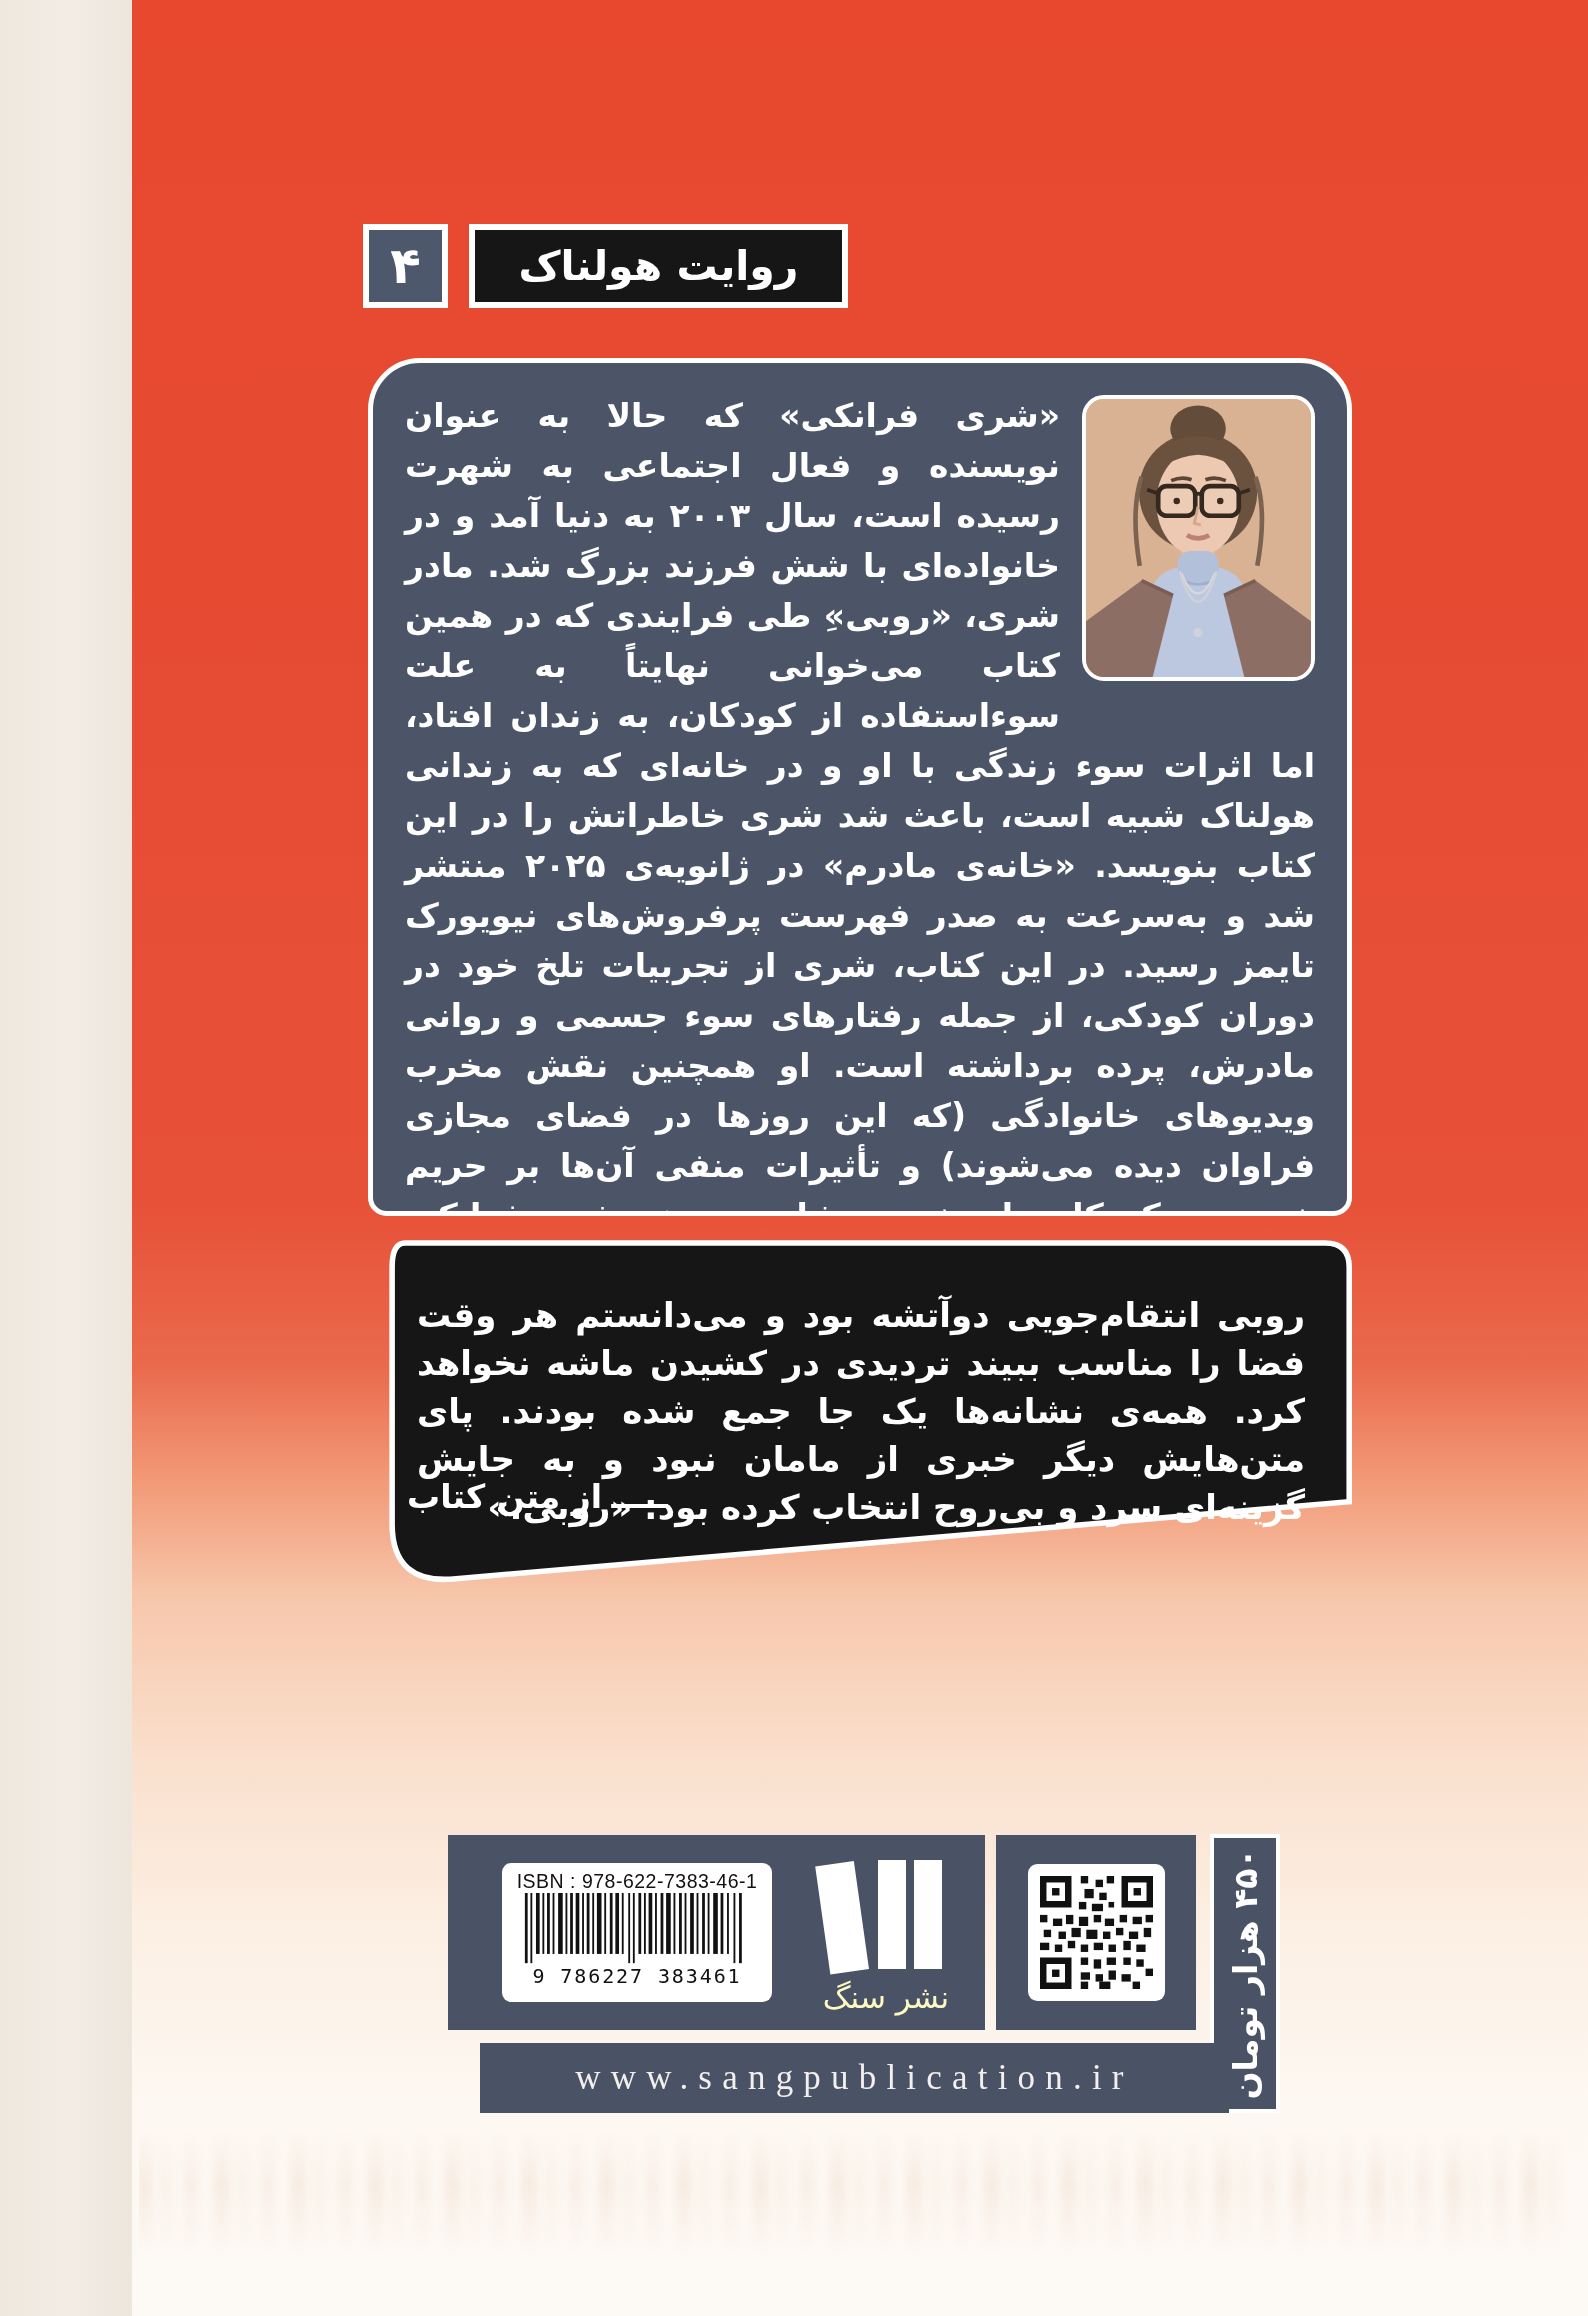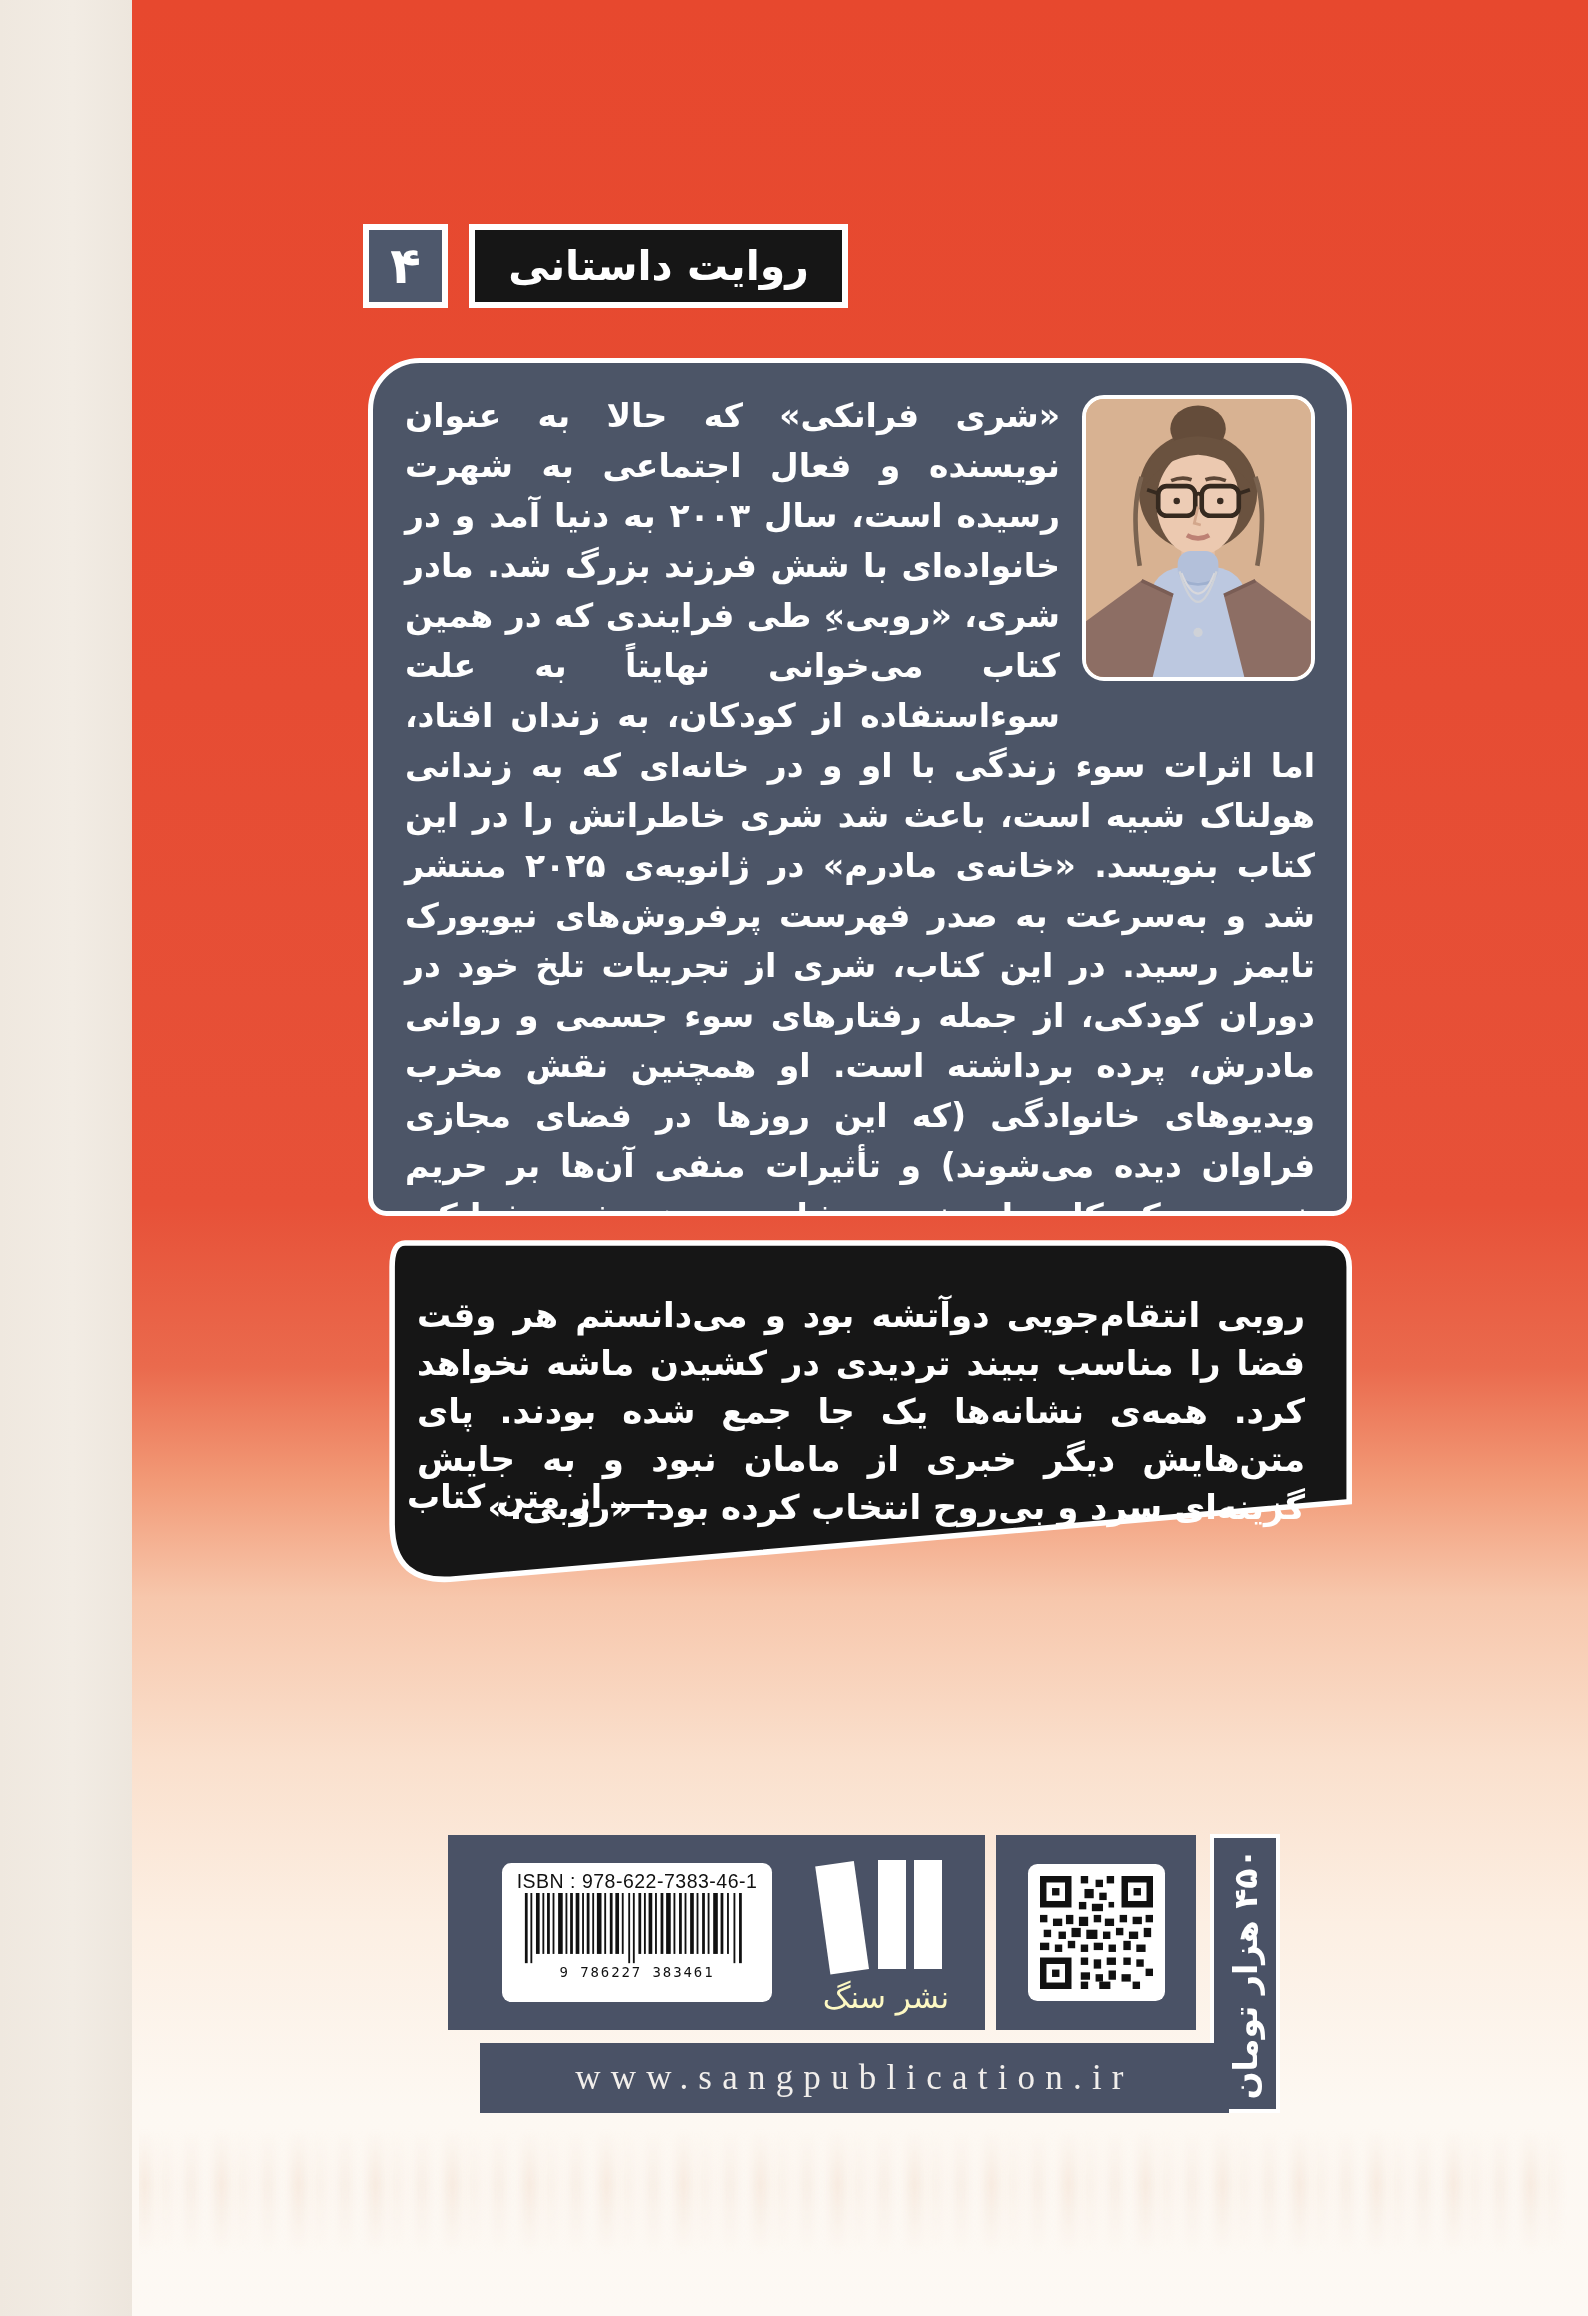--- a/index.html
+++ b/index.html
@@ -43,21 +43,21 @@
   .quote-attrib{position:absolute;left:39px;top:237px;direction:rtl;
     color:#fff;font-size:33px;font-weight:bold;display:flex;gap:9.3px;}
   
   .slate{background:#4a5266;}
   .isbn-box{position:absolute;left:448px;top:1835px;width:378px;height:195px;
     display:flex;align-items:center;justify-content:center;}
   .isbn-card{width:270px;height:139px;background:#fff;border-radius:9.3px;
     display:flex;flex-direction:column;align-items:center;padding-top:7.4px;box-sizing:border-box;}
   .isbn-label{font-family:"Liberation Sans",sans-serif;font-size:19.5px;color:#111;
     letter-spacing:0.5px;}
-  .barcode-digits{font-family:"DejaVu Sans Mono",monospace;font-size:14px;color:#111;
+  .barcode-digits{font-family:"DejaVu Sans Mono",monospace;font-size:20px;color:#111;
     letter-spacing:1.9px;margin-top:-1.9px;}
   .pub-box{position:absolute;left:787px;top:1835px;width:198px;height:195px;
     display:flex;flex-direction:column;align-items:center;justify-content:center;}
   .logo-bars{display:flex;align-items:flex-end;gap:8.3px;height:119px;margin-bottom:9.3px;}
   .logo-bars .b1{width:39px;height:109px;background:#fff;transform:rotate(-8deg);transform-origin:bottom right;}
   .logo-bars .b2,.logo-bars .b3{width:28px;height:109px;background:#fff;}
   .pub-name{color:#fef9c3;font-size:31px;direction:rtl;}
   .qr-box{position:absolute;left:996px;top:1835px;width:200px;height:195px;
     display:flex;align-items:center;justify-content:center;}
   .qr-card{width:137px;height:137px;background:#fff;border-radius:9.3px;
@@ -87,21 +87,21 @@
 
 <div class="page">
 
   <div class="spine"></div>
   <div class="red-panel"></div>
 
   <div class="num-badge">
     <span>۴</span>
   </div>
   <div class="cat-badge">
-    <span>روایت داستانی</span>
+    <span>روایت هولناک</span>
   </div>
 
   <div class="about-box">
     <div class="photo-frame">
       <svg width="225" height="278" viewBox="0 0 243 300">
         <rect width="243" height="300" fill="#d8b292"></rect>
         <ellipse cx="121" cy="100" rx="64" ry="64" fill="#6a523f"></ellipse>
         <ellipse cx="121" cy="32" rx="30" ry="25" fill="#644c3a"></ellipse>
         <path d="M58 180 Q48 120 60 84" stroke="#7a6350" stroke-width="5" fill="none"></path>
         <path d="M185 180 Q196 120 183 84" stroke="#7a6350" stroke-width="5" fill="none"></path>

